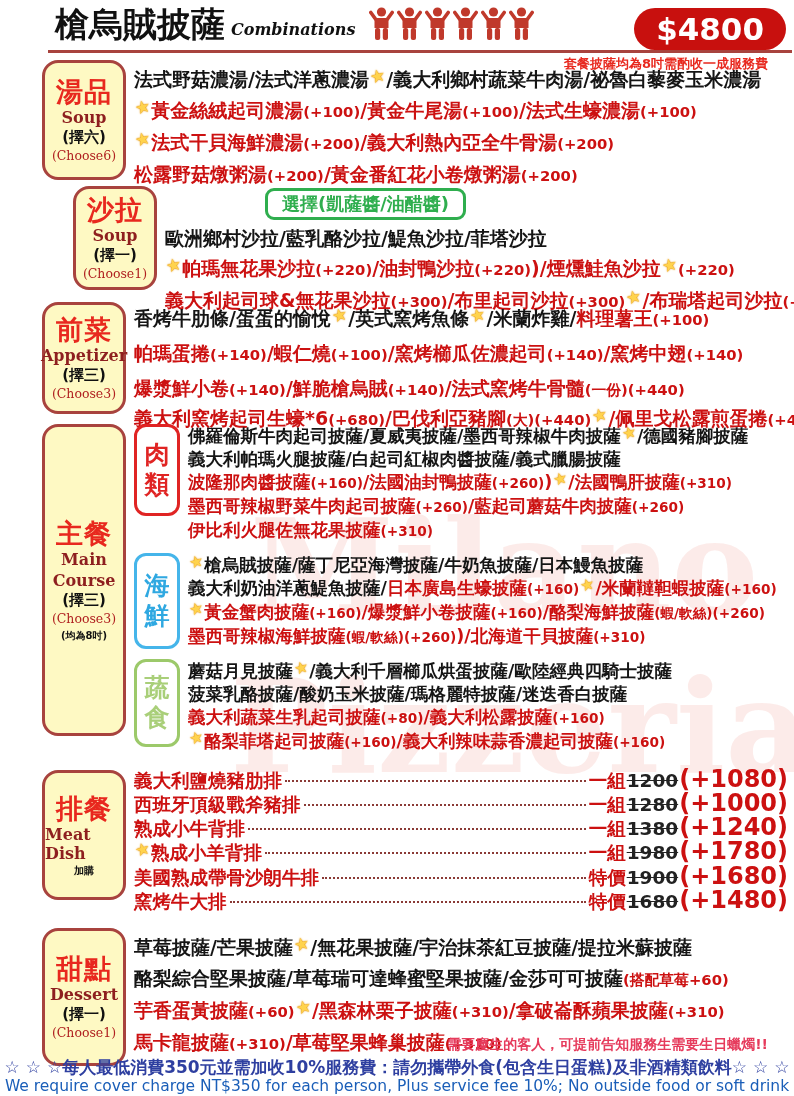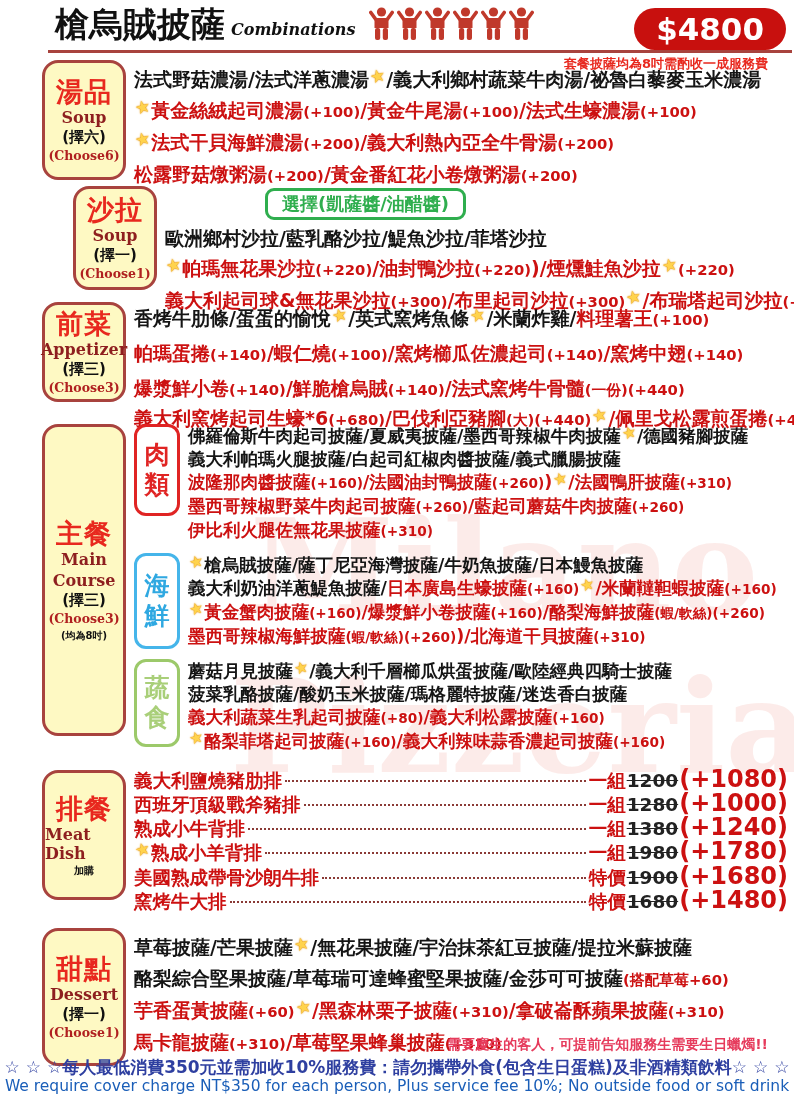--- a/index.html
+++ b/index.html
@@ -17,21 +17,21 @@
       font-size:31px;font-weight:bold;padding:2px 22px;height:38px;display:flex;align-items:center;z-index:2;}
   .hrule{position:absolute;top:50px;left:48px;right:2px;border-top:3.5px solid #a8433e;z-index:1;}
   .topnote{position:absolute;top:55px;right:26px;color:#e8281e;font-weight:bold;font-size:13px;z-index:2;}
   
   .section{position:absolute;left:42px;right:6px;display:flex;gap:8px;z-index:1;}
   .labelbox{border:3px solid #a8433e;border-radius:16px;width:84px;flex:0 0 84px;display:flex;
       flex-direction:column;align-items:center;justify-content:center;gap:1px;background:#fef9c3;box-sizing:border-box;}
   .t1{font-size:27px;font-weight:bold;color:#e8281e;letter-spacing:1px;line-height:1.15;}
   .t2{font-family:"DejaVu Serif",serif;font-weight:bold;color:#8e1f1f;font-size:16px;line-height:1.2;}
   .t3{font-weight:bold;color:#111;font-size:15px;line-height:1.3;}
-  .t4{font-family:"DejaVu Serif",serif;font-weight:bold;color:#b02020;font-size:12.5px;line-height:1.3;}
+  .t4{font-family:"DejaVu Serif",serif;font-weight:normal;color:#b02020;font-size:12.5px;line-height:1.3;}
   .t5{font-weight:bold;color:#111;font-size:10px;line-height:1.3;}
   .content{flex:1;min-width:0;}
   .line{font-weight:bold;font-size:19px;line-height:30px;white-space:nowrap;}
   .blk{color:#151515;} .red{color:#cc1111;}
   .price{font-size:0.78em;}
   .star{color:#ffd34d;text-shadow:0 0 1px #d97800,0 0 2px #e8a000;display:inline-block;
         transform:rotate(-15deg);font-size:0.9em;margin:0 1px;position:relative;top:-4px;}
   .pill{display:inline-block;border:3px solid #2fae4e;color:#2fae4e;border-radius:9px;font-weight:bold;
         font-size:18px;padding:0 14px;line-height:26px;margin:2px 0 3px 100px;}
   
@@ -145,21 +145,21 @@
         <div class="content">
           <div><span class="pill">選擇(凱薩醬/油醋醬)</span></div>
           <div style="padding-top:0px">
             <div class="line" style="line-height:30px"><span class="blk">歐洲鄉村沙拉/藍乳酪沙拉/鯷魚沙拉/菲塔沙拉</span></div>
             <div class="line" style="line-height:30px"><span class="star">★</span><span class="red">帕瑪無花果沙拉<span class="price">(+220)</span>/油封鴨沙拉<span class="price">(+220)</span>)/煙燻鮭魚沙拉</span><span class="star">★</span><span class="red"><span class="price">(+220)</span></span></div>
             <div class="line" style="line-height:30px"><span class="red">義大利起司球&amp;無花果沙拉<span class="price">(+300)</span>/布里起司沙拉<span class="price">(+300)</span></span><span class="star">★</span><span class="red">/布瑞塔起司沙拉<span class="price">(+350)</span></span></div>
           </div>
         </div>
       </div>
       <div class="section" style="top: 302px;">
-        <div class="labelbox" style="height:100px;align-self:flex-start;text-align:right;">
+        <div class="labelbox" style="height:112px;align-self:flex-start;text-align:right;">
           <div class="t1">前菜</div>
           <div class="t2">Appetizer</div>
           <div class="t3">(擇三)</div>
           <div class="t4">(Choose3)</div>
         </div>
         <div class="content">
           <div style="padding-top:2px">
             <div class="line" style="line-height:29px"><span class="blk">香烤牛肋條/蛋蛋的愉悅</span><span class="star">★</span><span class="blk">/英式窯烤魚條</span><span class="star">★</span><span class="blk">/米蘭炸雞/</span><span class="red">料理薯王<span class="price">(+100)</span></span></div>
             <div class="line" style="line-height:38px"><span class="red">帕瑪蛋捲<span class="price">(+140)</span>/蝦仁燒<span class="price">(+100)</span>/窯烤櫛瓜佐濃起司<span class="price">(+140)</span>/窯烤中翅<span class="price">(+140)</span></span></div>
             <div class="line" style="line-height:29px"><span class="red">爆漿鮮小卷<span class="price">(+140)</span>/鮮脆槍烏賊<span class="price">(+140)</span>/法式窯烤牛骨髓<span class="price">(一份)</span><span class="price">(+440)</span></span></div>

